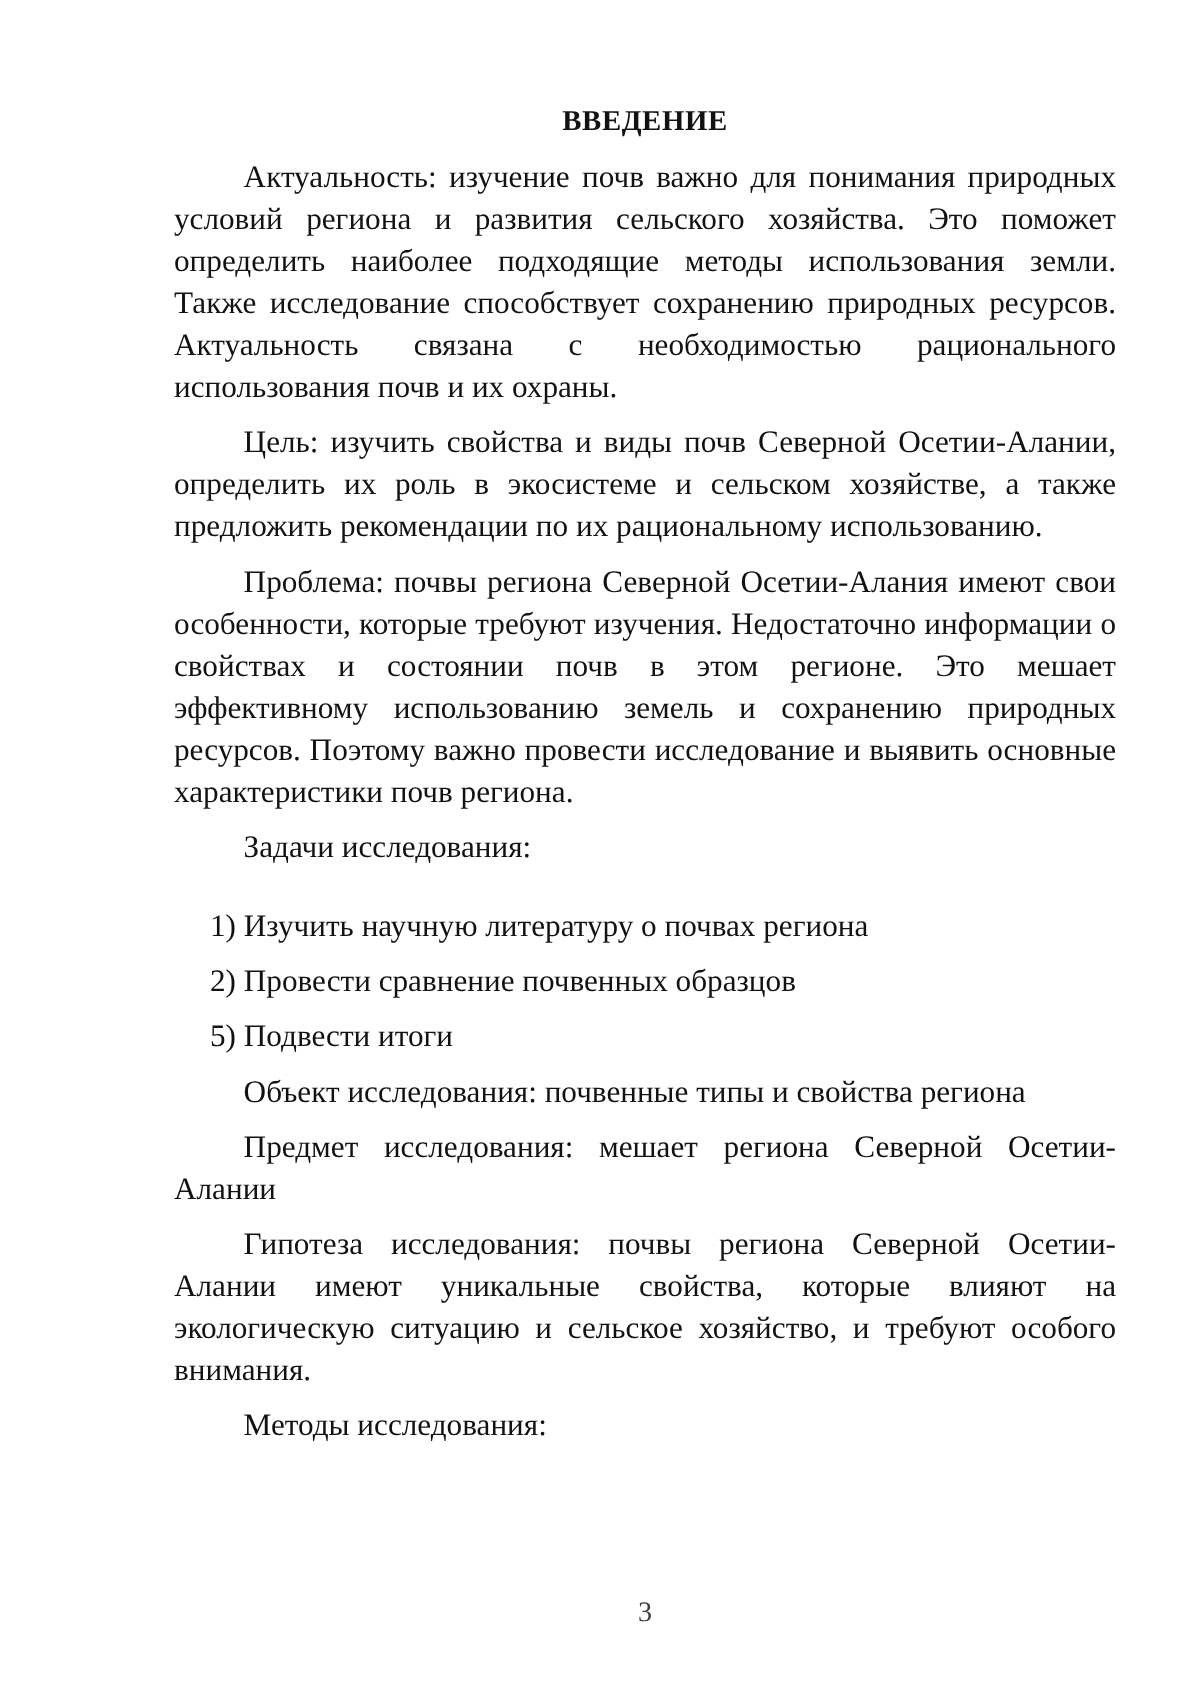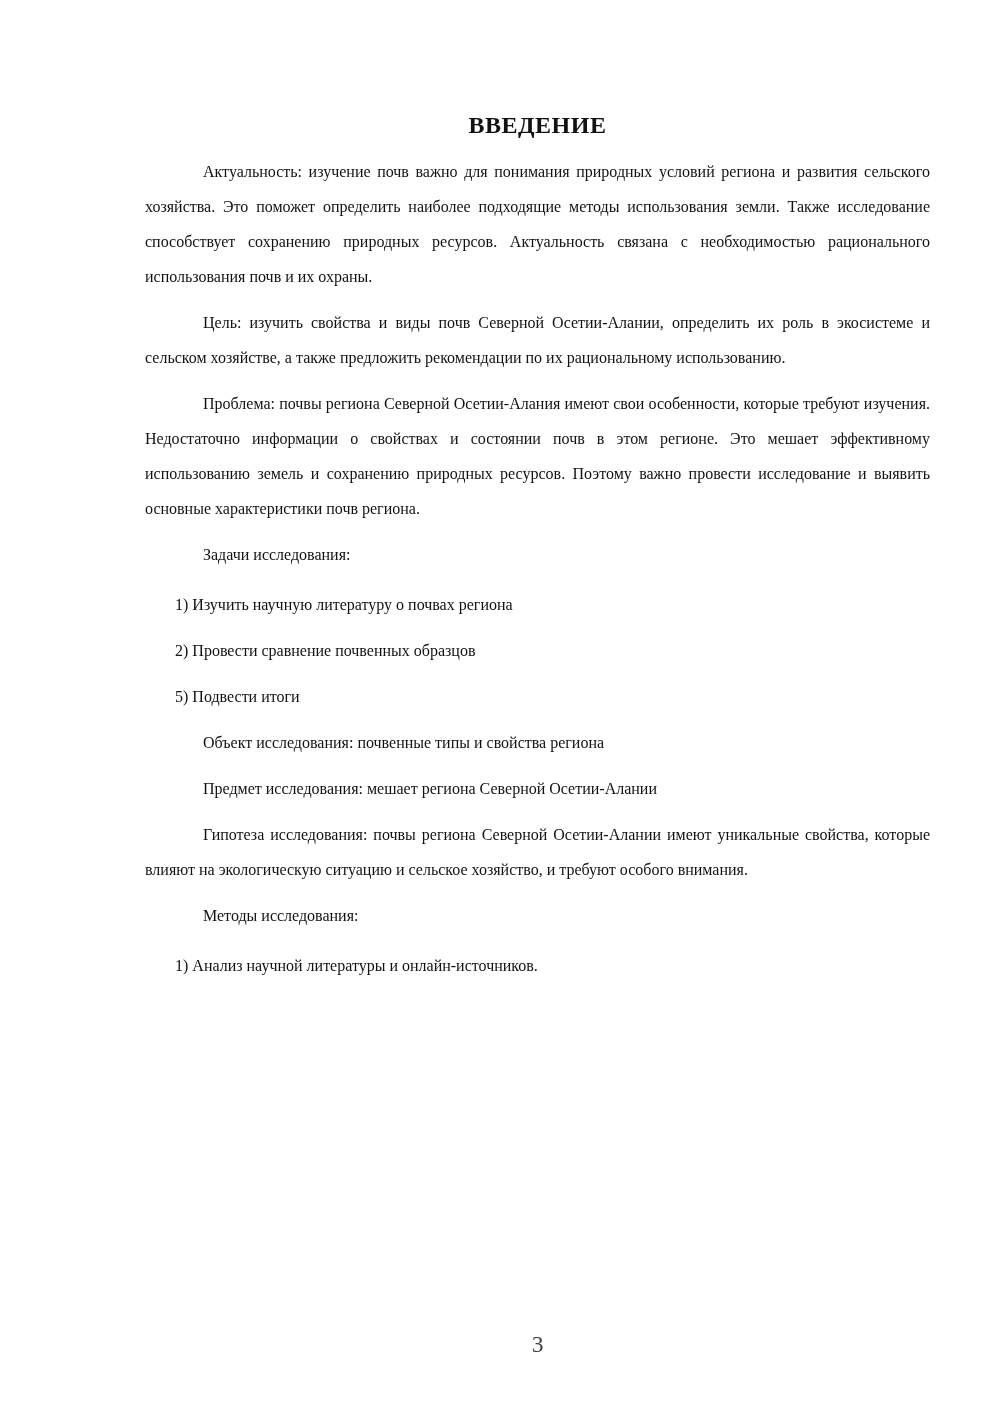--- a/index.html
+++ b/index.html
@@ -12,46 +12,46 @@
     width: 1000px;
     height: 1414px;
     background: #ffffff;
     overflow: hidden;
     font-family: "Liberation Serif", "DejaVu Serif", serif;
     color: #121212;
   }
   .content {
     position: absolute;
     left: 145px;
-    top: 108px;
+    top: 84px;
     width: 785px;
   }
   .doc-title {
     font-size: 24px;
     line-height: 35px;
     font-weight: bold;
     text-align: center;
     margin: 0 0 11px 0;
     letter-spacing: 0.5px;
   }
   .para {
-    font-size: 16px;
+    font-size: 26px;
     line-height: 35px;
     margin: 0 0 11px 0;
     text-align: justify;
   }
   .indent {
     text-indent: 58px;
   }
   .list-item {
     padding-left: 30px;
     text-align: left;
   }
   .first-list-item {
-    margin-top: 15px;
+    margin-top: 31px;
   }
   .page-number {
     position: absolute;
     left: 145px;
     top: 1327px;
     width: 785px;
     text-align: center;
     font-size: 23.5px;
     line-height: 35px;
     color: #3f3f3f;
@@ -78,18 +78,17 @@
     <p class="para list-item">5) Подвести итоги</p>
 
     <p class="para indent">Объект исследования: почвенные типы и свойства региона</p>
 
     <p class="para indent">Предмет исследования: мешает региона Северной Осетии-Алании</p>
 
     <p class="para indent">Гипотеза исследования: почвы региона Северной Осетии-Алании имеют уникальные свойства, которые влияют на экологическую ситуацию и сельское хозяйство, и требуют особого внимания.</p>
 
     <p class="para indent">Методы исследования:</p>
 
-    <p class="para list-item first-list-item">1) Анализ научной литературы и онлайн-источников.</p>
 
   </div>
 
   <div class="page-number">3</div>
 </div>
 
 </body></html>

